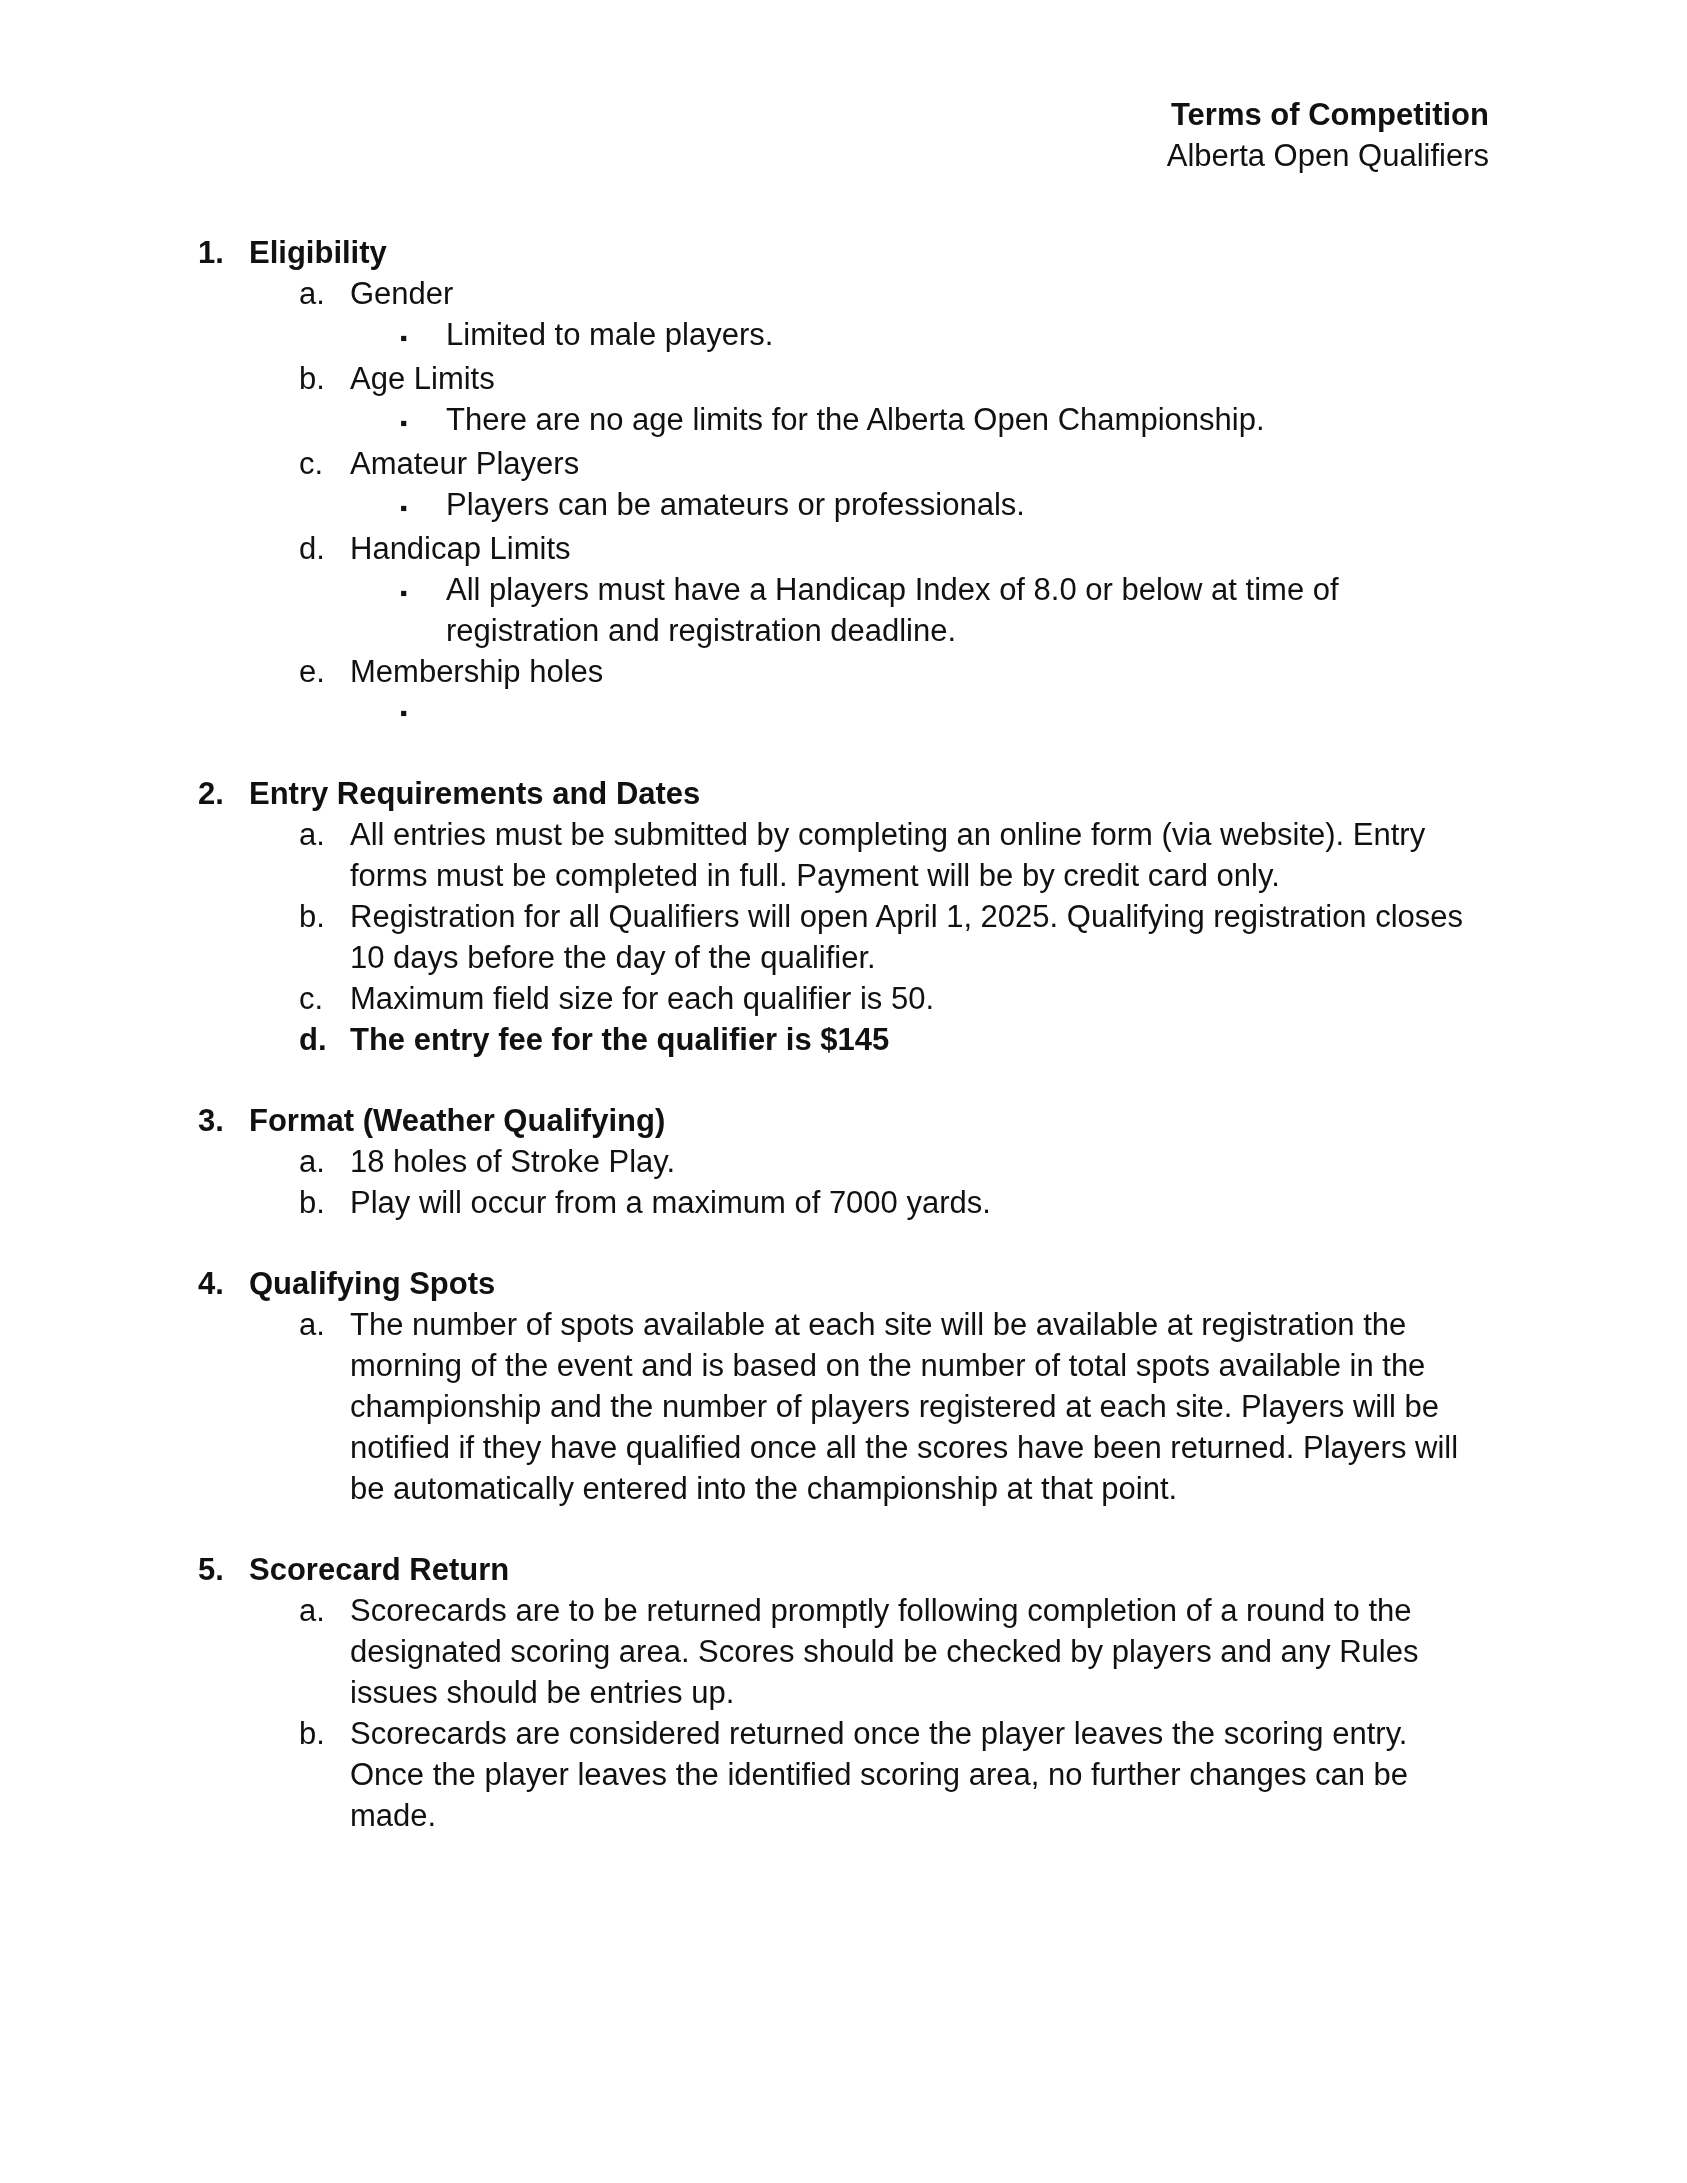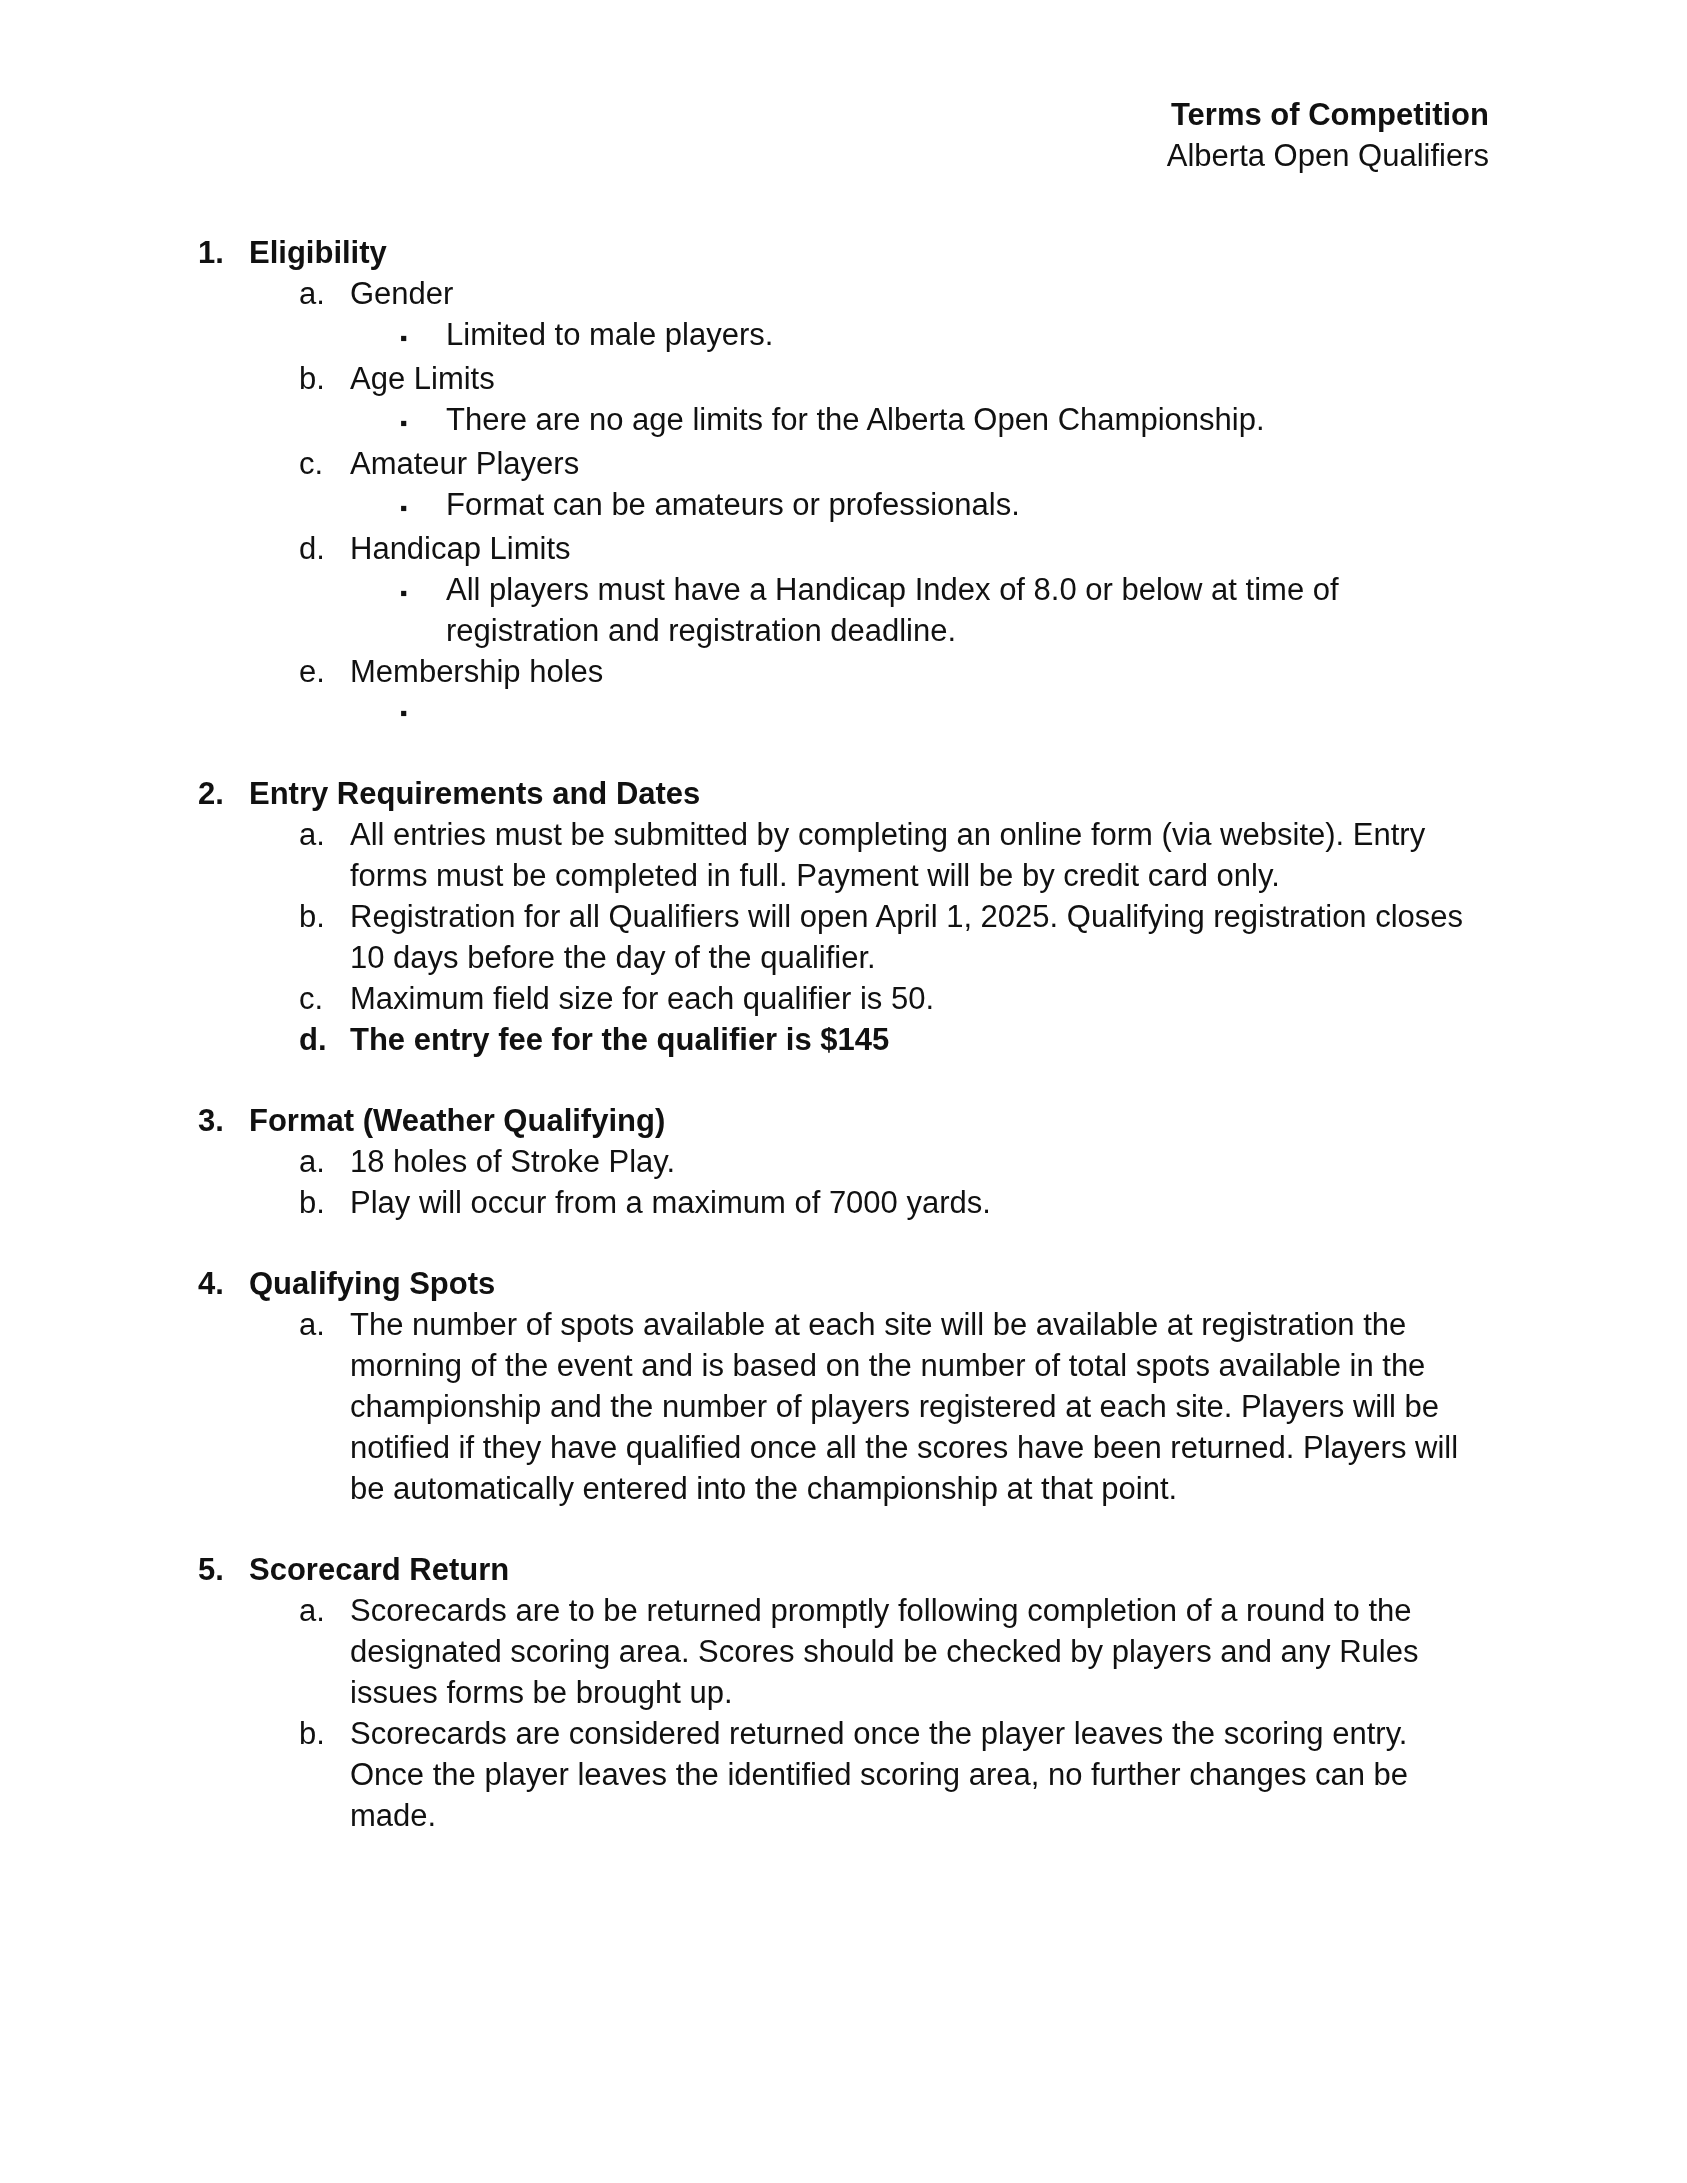--- a/index.html
+++ b/index.html
@@ -84,21 +84,21 @@
     <div class="li l3">
       <span class="marker">▪</span>
       <span class="txt">There are no age limits for the Alberta Open Championship.</span>
     </div>
     <div class="li l2">
       <span class="marker">c.</span>
       <span class="txt">Amateur Players</span>
     </div>
     <div class="li l3">
       <span class="marker">▪</span>
-      <span class="txt">Format can be amateurs or professionals.</span>
+      <span class="txt">Players can be amateurs or professionals.</span>
     </div>
     <div class="li l2">
       <span class="marker">d.</span>
       <span class="txt">Handicap Limits</span>
     </div>
     <div class="li l3">
       <span class="marker">▪</span>
       <span class="txt">All players must have a Handicap Index of 8.0 or below at time of registration and registration deadline.</span>
     </div>
     <div class="li l2">
@@ -159,21 +159,21 @@
     </div>
   </div>
 
   <div class="section">
     <div class="li l1 section-title">
       <span class="marker">5.</span>
       <span class="txt">Scorecard Return</span>
     </div>
     <div class="li l2">
       <span class="marker">a.</span>
-      <span class="txt">Scorecards are to be returned promptly following completion of a round to the designated scoring area. Scores should be checked by players and any Rules issues forms be brought up.</span>
+      <span class="txt">Scorecards are to be returned promptly following completion of a round to the designated scoring area. Scores should be checked by players and any Rules issues should be entries up.</span>
     </div>
     <div class="li l2">
       <span class="marker">b.</span>
       <span class="txt">Scorecards are considered returned once the player leaves the scoring entry. Once the player leaves the identified scoring area, no further changes can be made.</span>
     </div>
   </div>
 
 </div>
 
 

